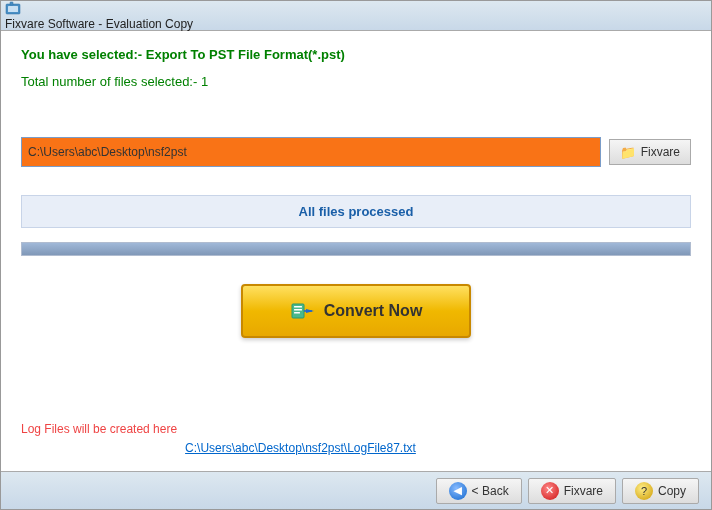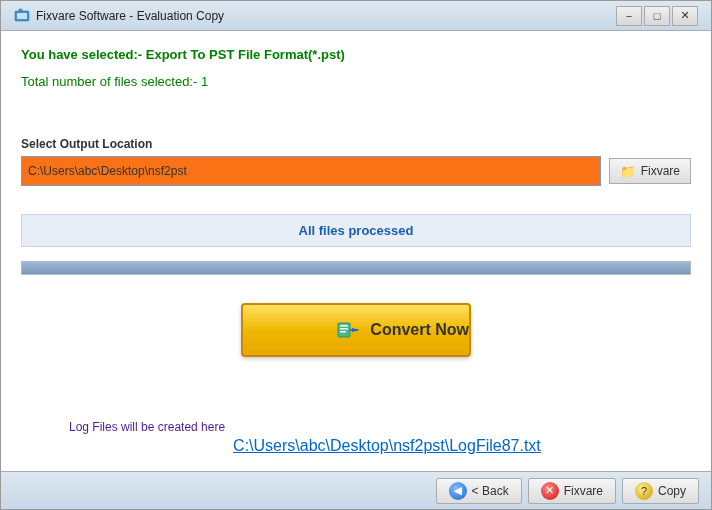--- a/index.html
+++ b/index.html
@@ -19,24 +19,25 @@
       background: #f5f5f5;
       border: 1px solid #999;
       display: flex;
       flex-direction: column;
     }
 
     .title-bar {
       background: linear-gradient(to bottom, #dde8f0, #c8d8e8);
       height: 30px;
       display: flex;
-      align-items: center;
-      padding: 0 13px;
+      align-items: flex-start;
+      padding: 0 4px;
       border-bottom: 1px solid #aaa;
       flex-shrink: 0;
+      flex-direction: column;
     }
 
     .title-bar-icon {
       width: 16px;
       height: 16px;
       margin-right: 6px;
       display: flex;
       align-items: center;
       justify-content: center;
     }
@@ -174,47 +175,46 @@
 
     .convert-btn {
       width: 230px;
       height: 54px;
       background: linear-gradient(to bottom, #ffe060, #f0b800, #e8a800);
       border: 2px solid #c88800;
       border-radius: 4px;
       cursor: pointer;
       display: flex;
       align-items: center;
-      justify-content: flex-end;
+      justify-content: center;
       gap: 8px;
       font-size: 16px;
       font-weight: 700;
       color: #333;
       font-family: inherit;
       box-shadow: 0 2px 4px rgba(0,0,0,0.2);
     }
 
     
     .log-section {
       display: flex;
       align-items: center;
       gap: 8px;
       margin-top: auto;
     }
 
     .log-label {
-      color: #4c1d95;
-      font-size: 12px;
-      margin-left: 48px;
+      color: #ef4444;
+      font-size: 12px;
     }
 
     .log-link {
       color: #0066cc;
       text-decoration: underline;
-      font-size: 16px;
+      font-size: 12px;
       cursor: pointer;
       margin-top: 38px;
     }
 
     
     .bottom-bar {
       background: linear-gradient(to bottom, #dde8f0, #c8d8e8);
       height: 38px;
       border-top: 1px solid #aaa;
       display: flex;
@@ -285,21 +285,20 @@
       <button class="title-btn close">✕</button>
     </div>
   </div>
 
   <div class="content">
 
     <div class="info-text">You have selected:- Export To PST File Format(*.pst)</div>
     <div class="info-text2">Total number of files selected:- 1</div>
 
     <div class="output-section">
-      <div class="output-label">Select Output Location</div>
       <div class="output-row">
         <input type="text" class="output-input" value="C:\Users\abc\Desktop\nsf2pst" style="">
         <button class="browse-btn">
           <span style="font-size:13px;">📁</span>
           <span>Fixvare</span>
         </button>
       </div>
     </div>
 
     <div class="progress-area">

